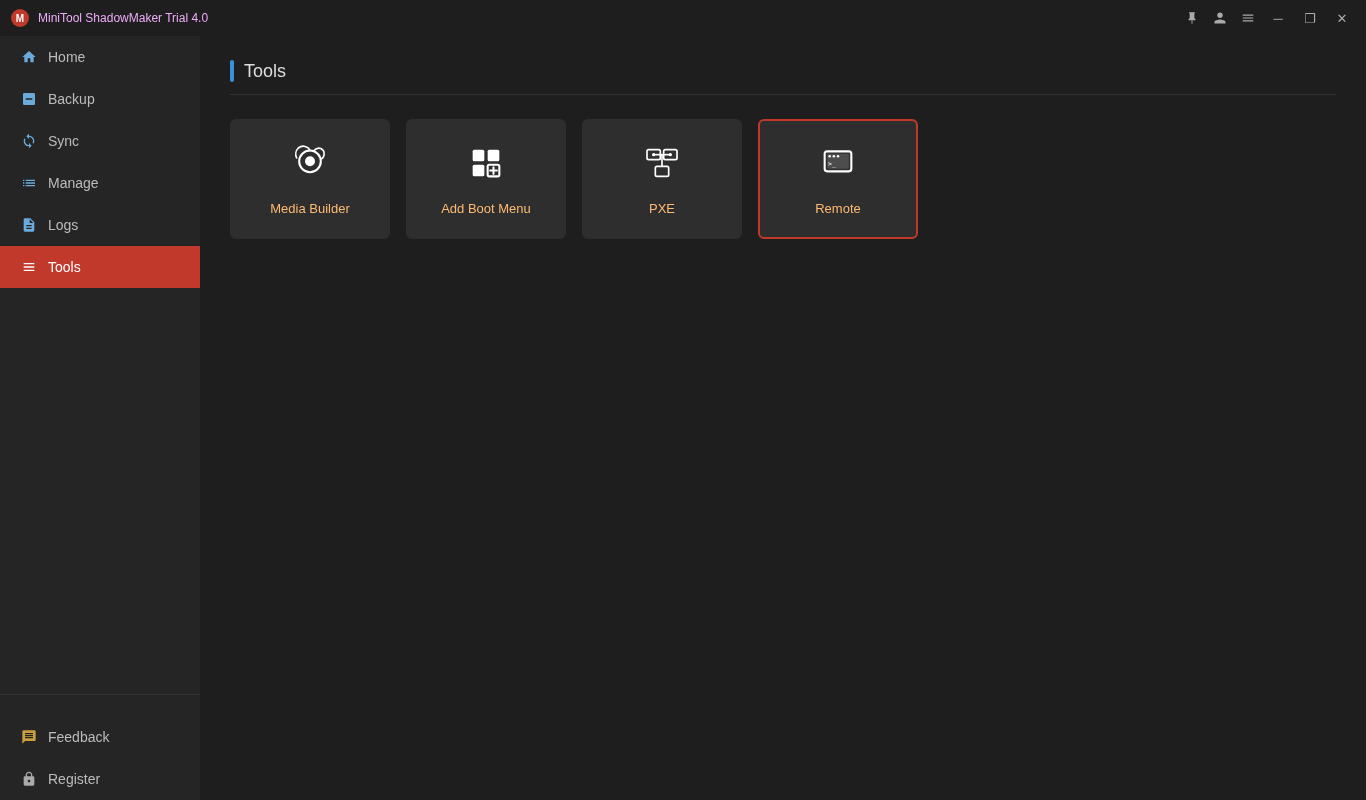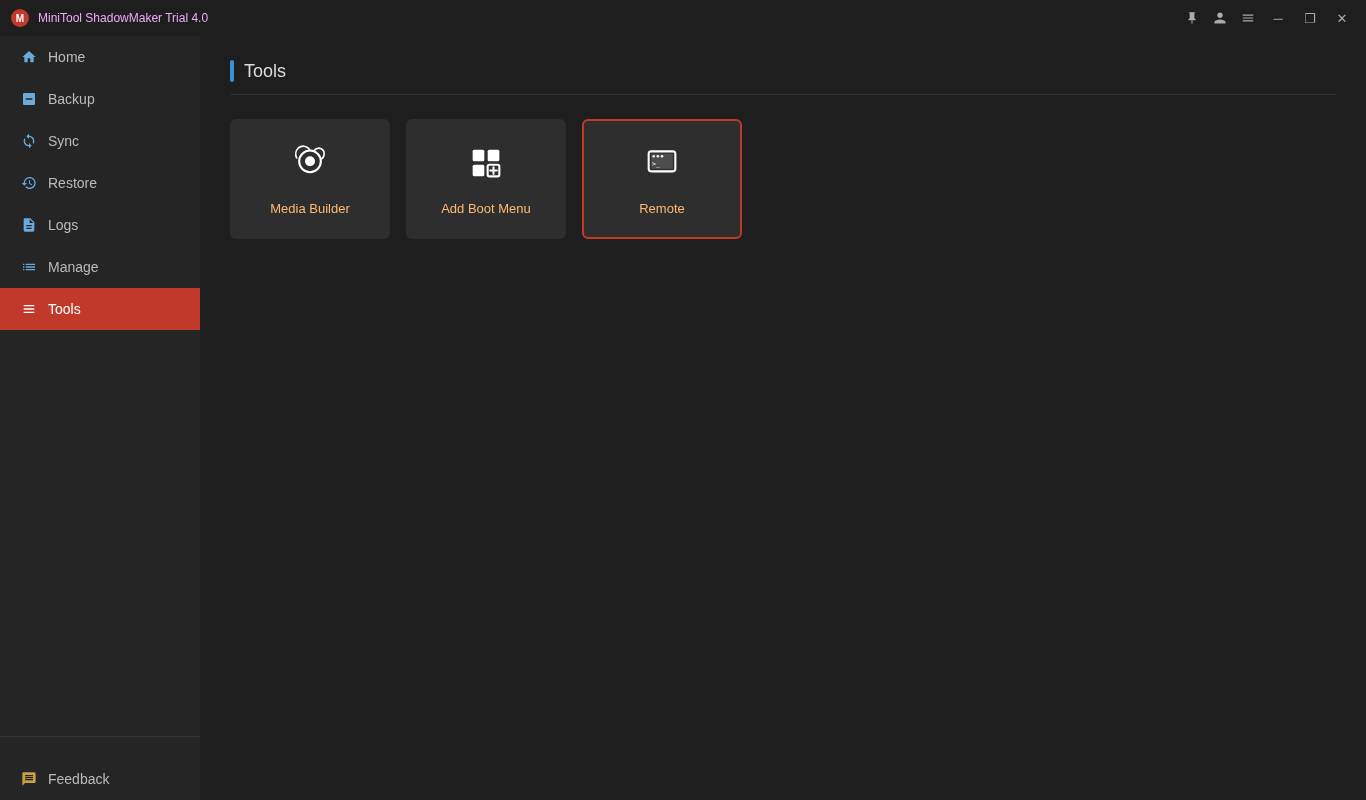--- a/index.html
+++ b/index.html
@@ -234,64 +234,64 @@
 
     <div class="sidebar-item">
       <div class="sidebar-icon">
         <svg width="16" height="16" viewBox="0 0 24 24" fill="#6aabdb">
             <path d="M12 4V1L8 5l4 4V6c3.3 0 6 2.7 6 6 0 1-.3 2-.7 2.8l1.5 1.5C19.6 15 20 13.6 20 12c0-4.4-3.6-8-8-8zm0 14c-3.3 0-6-2.7-6-6 0-1 .3-2 .7-2.8L5.2 7.7C4.4 9 4 10.4 4 12c0 4.4 3.6 8 8 8v3l4-4-4-4v3z"></path>
           </svg>
       </div>
       <span>Sync</span>
     </div>
 
-    <div class="sidebar-item">
-      <div class="sidebar-icon">
-        <svg width="16" height="16" viewBox="0 0 24 24" fill="#6aabdb">
-            <path d="M13 3c-4.97 0-9 4.03-9 9H1l3.89 3.89.07.14L9 12H6c0-3.87 3.13-7 7-7s7 3.13 7 7-3.13 7-7 7c-1.93 0-3.68-.79-4.94-2.06l-1.42 1.42C8.27 19.99 10.51 21 13 21c4.97 0 9-4.03 9-9s-4.03-9-9-9zm-1 5v5l4.28 2.54.72-1.21-3.5-2.08V8H12z"></path>
-          </svg>
-      </div>
-      <span>Restore</span>
+
+    <div class="sidebar-item">
+      <div class="sidebar-icon">
+        <svg width="16" height="16" viewBox="0 0 24 24" fill="#6aabdb">
+            <path d="M3 13h2v-2H3v2zm0 4h2v-2H3v2zm0-8h2V7H3v2zm4 4h14v-2H7v2zm0 4h14v-2H7v2zM7 7v2h14V7H7z"></path>
+          </svg>
+      </div>
+      <span>Manage</span>
     </div>
 
     <div class="sidebar-item">
       <div class="sidebar-icon">
         <svg width="16" height="16" viewBox="0 0 24 24" fill="#6aabdb">
             <path d="M14 2H6c-1.1 0-2 .9-2 2v16c0 1.1.9 2 2 2h12c1.1 0 2-.9 2-2V8l-6-6zm2 16H8v-2h8v2zm0-4H8v-2h8v2zm-3-5V3.5L18.5 9H13z"></path>
           </svg>
       </div>
       <span>Logs</span>
-    </div>
-
-    <div class="sidebar-item">
-      <div class="sidebar-icon">
-        <svg width="16" height="16" viewBox="0 0 24 24" fill="#6aabdb">
-            <path d="M3 13h2v-2H3v2zm0 4h2v-2H3v2zm0-8h2V7H3v2zm4 4h14v-2H7v2zm0 4h14v-2H7v2zM7 7v2h14V7H7z"></path>
-          </svg>
-      </div>
-      <span>Manage</span>
     </div>
 
     <div class="sidebar-item active">
       <div class="sidebar-icon">
         <svg width="16" height="16" viewBox="0 0 24 24" fill="#fff">
             <path d="M4 6h16v2H4zm0 5h16v2H4zm0 5h16v2H4z"></path>
           </svg>
       </div>
       <span>Tools</span>
     </div>
 
     <div class="sidebar-bottom">
       <div class="sidebar-item">
         <div class="sidebar-icon">
           <svg width="16" height="16" viewBox="0 0 24 24" fill="#c8a040">
               <path d="M20 2H4c-1.1 0-2 .9-2 2v18l4-4h14c1.1 0 2-.9 2-2V4c0-1.1-.9-2-2-2zm-2 12H6v-2h12v2zm0-3H6V9h12v2zm0-3H6V6h12v2z"></path>
             </svg>
         </div>
         <span>Feedback</span>
+      </div>
+      <div class="sidebar-item">
+        <div class="sidebar-icon">
+          <svg width="16" height="16" viewBox="0 0 24 24" fill="#aaa">
+              <path d="M18 8h-1V6c0-2.76-2.24-5-5-5S7 3.24 7 6v2H6c-1.1 0-2 .9-2 2v10c0 1.1.9 2 2 2h12c1.1 0 2-.9 2-2V10c0-1.1-.9-2-2-2zm-6 9c-1.1 0-2-.9-2-2s.9-2 2-2 2 .9 2 2-.9 2-2 2zm3.1-9H8.9V6c0-1.71 1.39-3.1 3.1-3.1 1.71 0 3.1 1.39 3.1 3.1v2z"></path>
+            </svg>
+        </div>
+        <span>Register</span>
       </div>
     </div>
   </div>
 
   <div id="content">
 
     <div class="page-title-bar">
       <div class="page-title-accent"></div>
       <span class="page-title">Tools</span>
     </div>
@@ -319,20 +319,35 @@
             <rect x="26" y="26" width="14" height="14" rx="2" fill="none" stroke="white" stroke-width="2.5"></rect>
             <line x1="33" y1="29" x2="33" y2="37" stroke="white" stroke-width="2.5" stroke-linecap="round"></line>
             <line x1="29" y1="33" x2="37" y2="33" stroke="white" stroke-width="2.5" stroke-linecap="round"></line>
           </svg>
         </div>
         <span class="tool-card-label">Add Boot Menu</span>
       </div>
 
 
 
+      <div class="tool-card">
+        <div class="tool-card-icon">
+          <svg class="icon-svg" viewBox="0 0 48 48" fill="white">
+            <rect x="6" y="8" width="16" height="12" rx="2" fill="none" stroke="white" stroke-width="2"></rect>
+            <rect x="26" y="8" width="16" height="12" rx="2" fill="none" stroke="white" stroke-width="2"></rect>
+            <rect x="16" y="28" width="16" height="12" rx="2" fill="none" stroke="white" stroke-width="2"></rect>
+            <line x1="14" y1="14" x2="24" y2="14" stroke="white" stroke-width="2"></line>
+            <line x1="24" y1="14" x2="24" y2="28" stroke="white" stroke-width="2"></line>
+            <line x1="24" y1="14" x2="34" y2="14" stroke="white" stroke-width="2"></line>
+            <circle cx="14" cy="14" r="2" fill="white"></circle>
+            <circle cx="34" cy="14" r="2" fill="white"></circle>
+          </svg>
+        </div>
+        <span class="tool-card-label">PXE</span>
+      </div>
 
       <div class="tool-card selected">
         <div class="tool-card-icon">
           <svg class="icon-svg" viewBox="0 0 48 48" fill="white">
             <rect x="8" y="10" width="32" height="24" rx="3" fill="none" stroke="white" stroke-width="2.5"></rect>
             <rect x="11" y="13" width="26" height="18" rx="1" fill="white" opacity="0.15"></rect>
 
             <circle cx="14" cy="16" r="1.5" fill="white"></circle>
             <circle cx="19" cy="16" r="1.5" fill="white"></circle>
             <circle cx="24" cy="16" r="1.5" fill="white"></circle>

